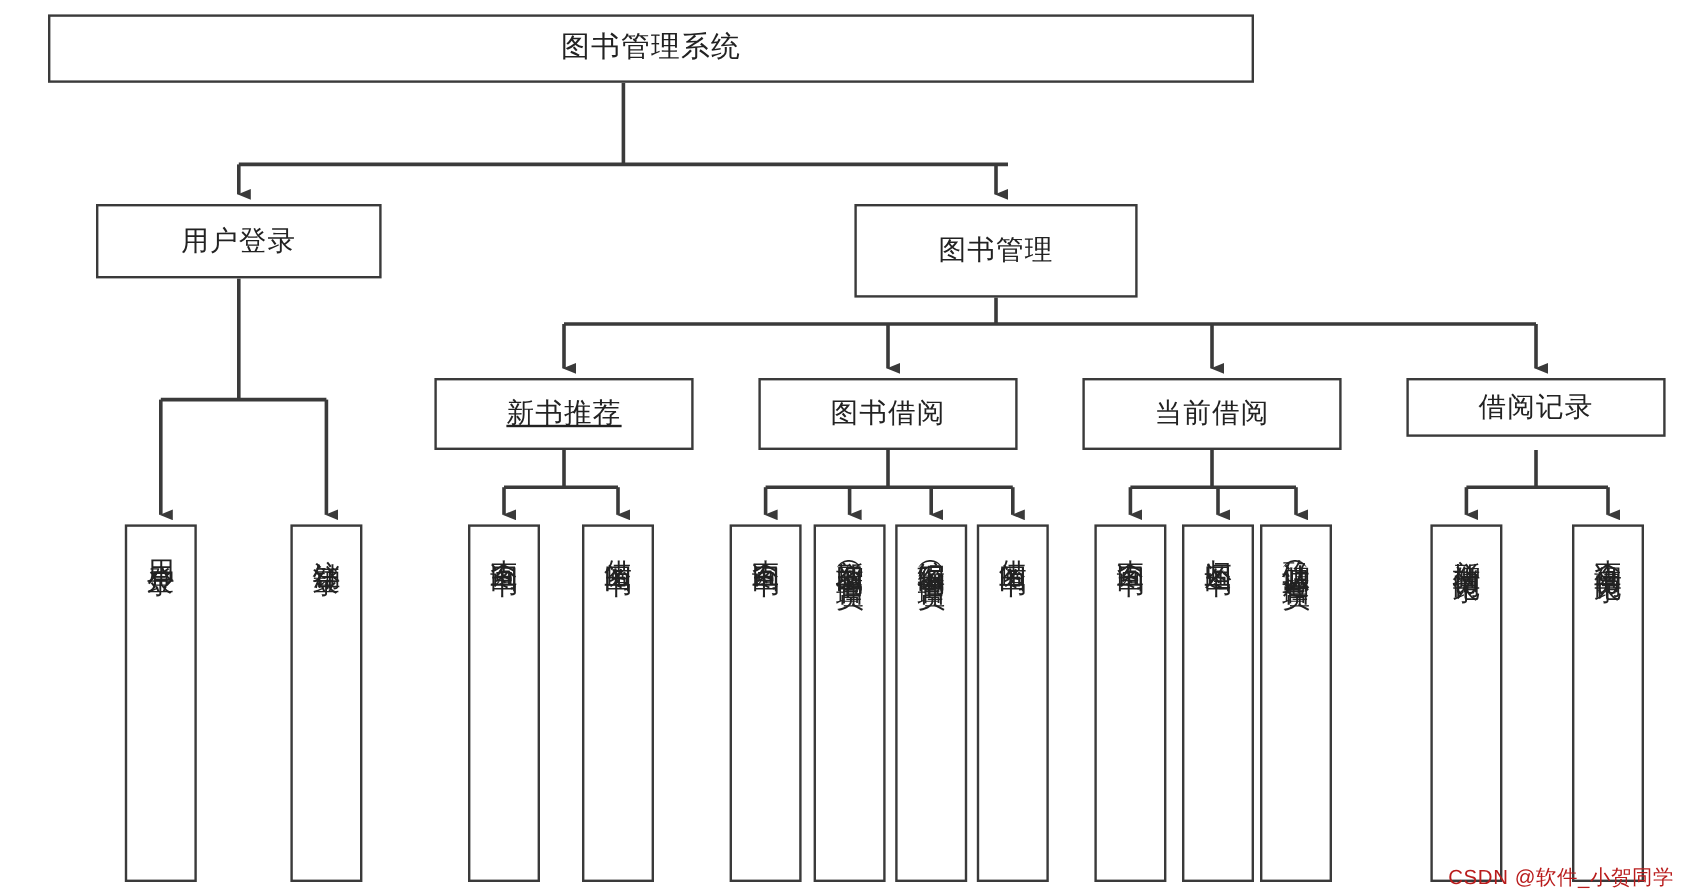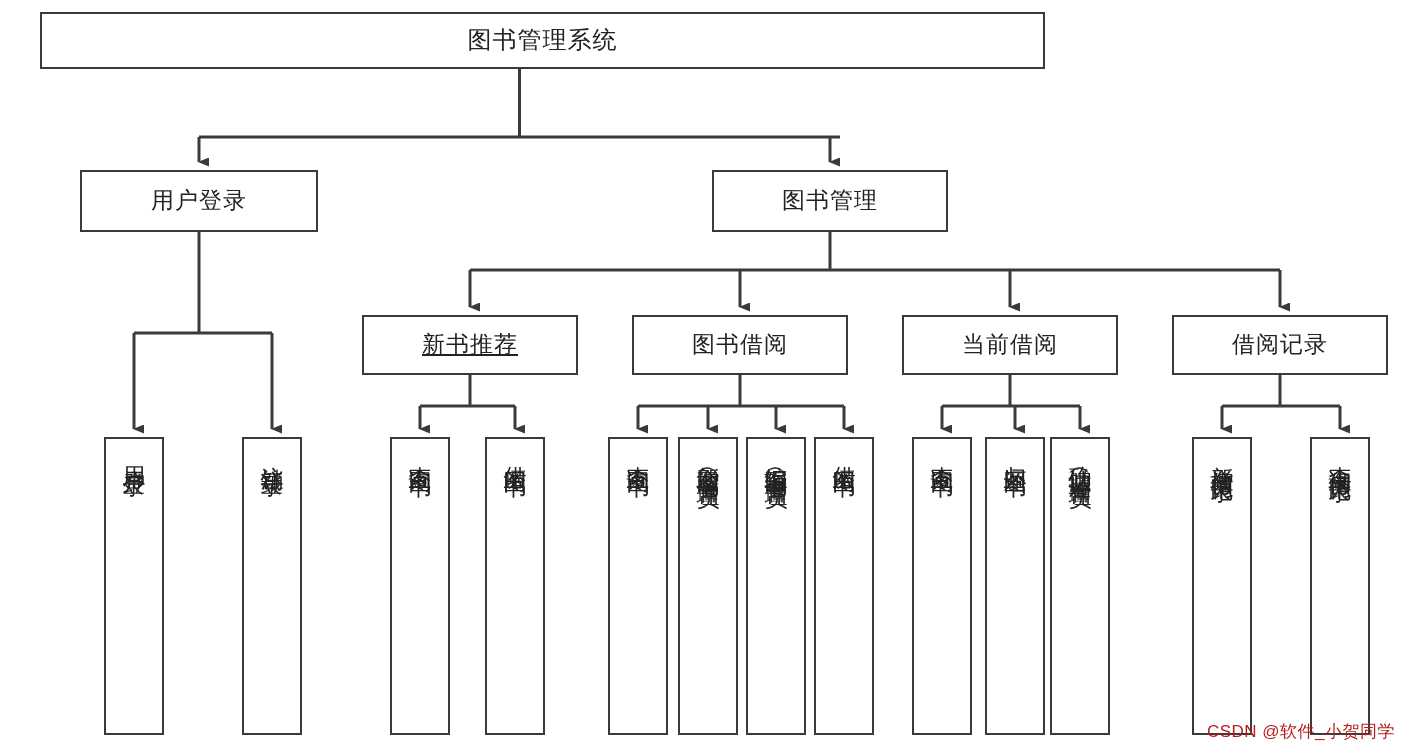--- a/index.html
+++ b/index.html
@@ -126,34 +126,34 @@
     </g>
   </svg>
 
   <div class="node horiz root" id="n-root" style="left: 17px; top: 12px; width: 1005px; height: 57px; margin-left: 23px;">
     <span class="label">图书管理系统</span>
   </div>
 
   <div class="node horiz" id="n-user-login" style="left: 80px; top: 170px; width: 238px; height: 62px;">
     <span class="label">用户登录</span>
   </div>
-  <div class="node horiz" id="n-book-manage" style="left: 712px; top: 170px; width: 236px; height: 62px;">
+  <div class="node horiz" id="n-book-manage" style="left: 712px; top: 170px; width: 236px; height: 78px;">
     <span class="label">图书管理</span>
   </div>
 
   <div class="node horiz" id="n-new-book-rec" style="left: 362px; top: 315px; width: 216px; height: 60px; text-decoration: underline;">
     <span class="label">新书推荐</span>
   </div>
   <div class="node horiz" id="n-book-borrow" style="left: 632px; top: 315px; width: 216px; height: 60px;">
     <span class="label">图书借阅</span>
   </div>
   <div class="node horiz" id="n-current-borrow" style="left: 902px; top: 315px; width: 216px; height: 60px;">
     <span class="label">当前借阅</span>
   </div>
-  <div class="node horiz" id="n-borrow-record" style="left: 1172px; top: 315px; width: 216px; height: 60px;">
+  <div class="node horiz" id="n-borrow-record" style="left: 1172px; top: 315px; width: 216px; height: 49px;">
     <span class="label">借阅记录</span>
   </div>
 
   <div class="node vert" id="n-leaf-0" style="left: 104px; top: 437px; width: 60px; height: 298px;">
     <span class="label">用户登录</span>
   </div>
   <div class="node vert" id="n-leaf-1" style="left: 242px; top: 437px; width: 60px; height: 298px;">
     <span class="label">注销登录</span>
   </div>
   <div class="node vert" id="n-leaf-2" style="left: 390px; top: 437px; width: 60px; height: 298px;">

